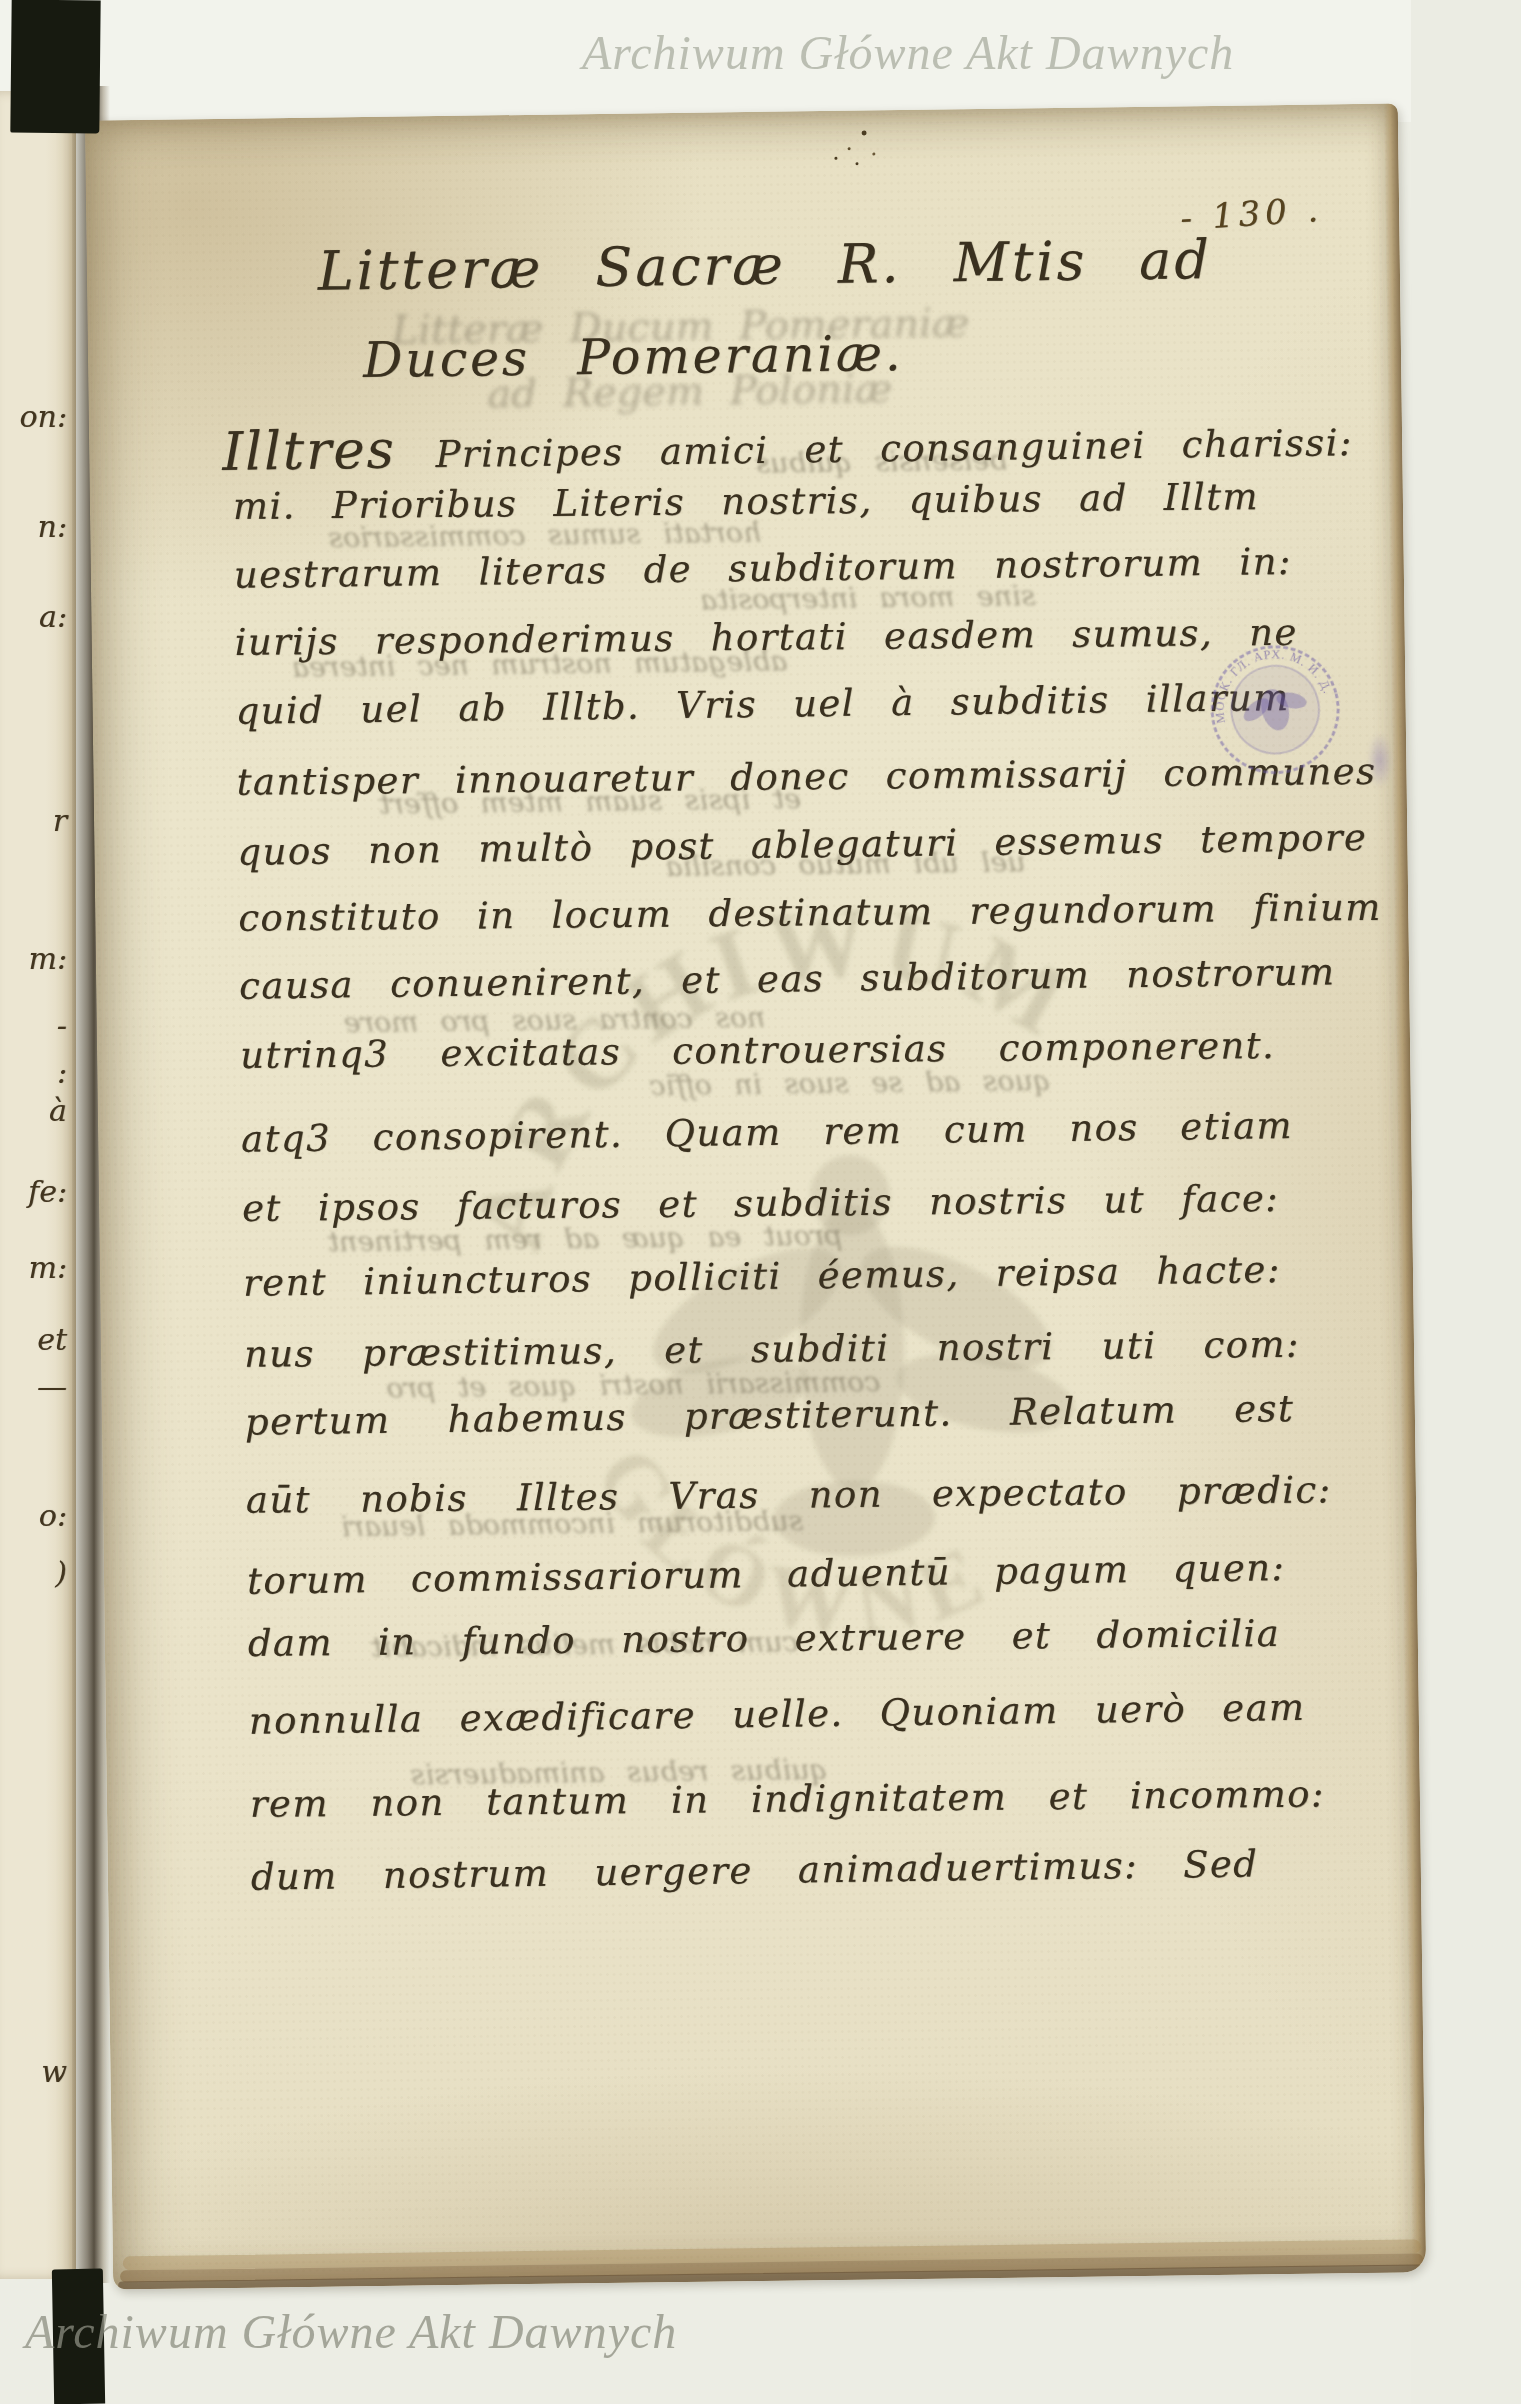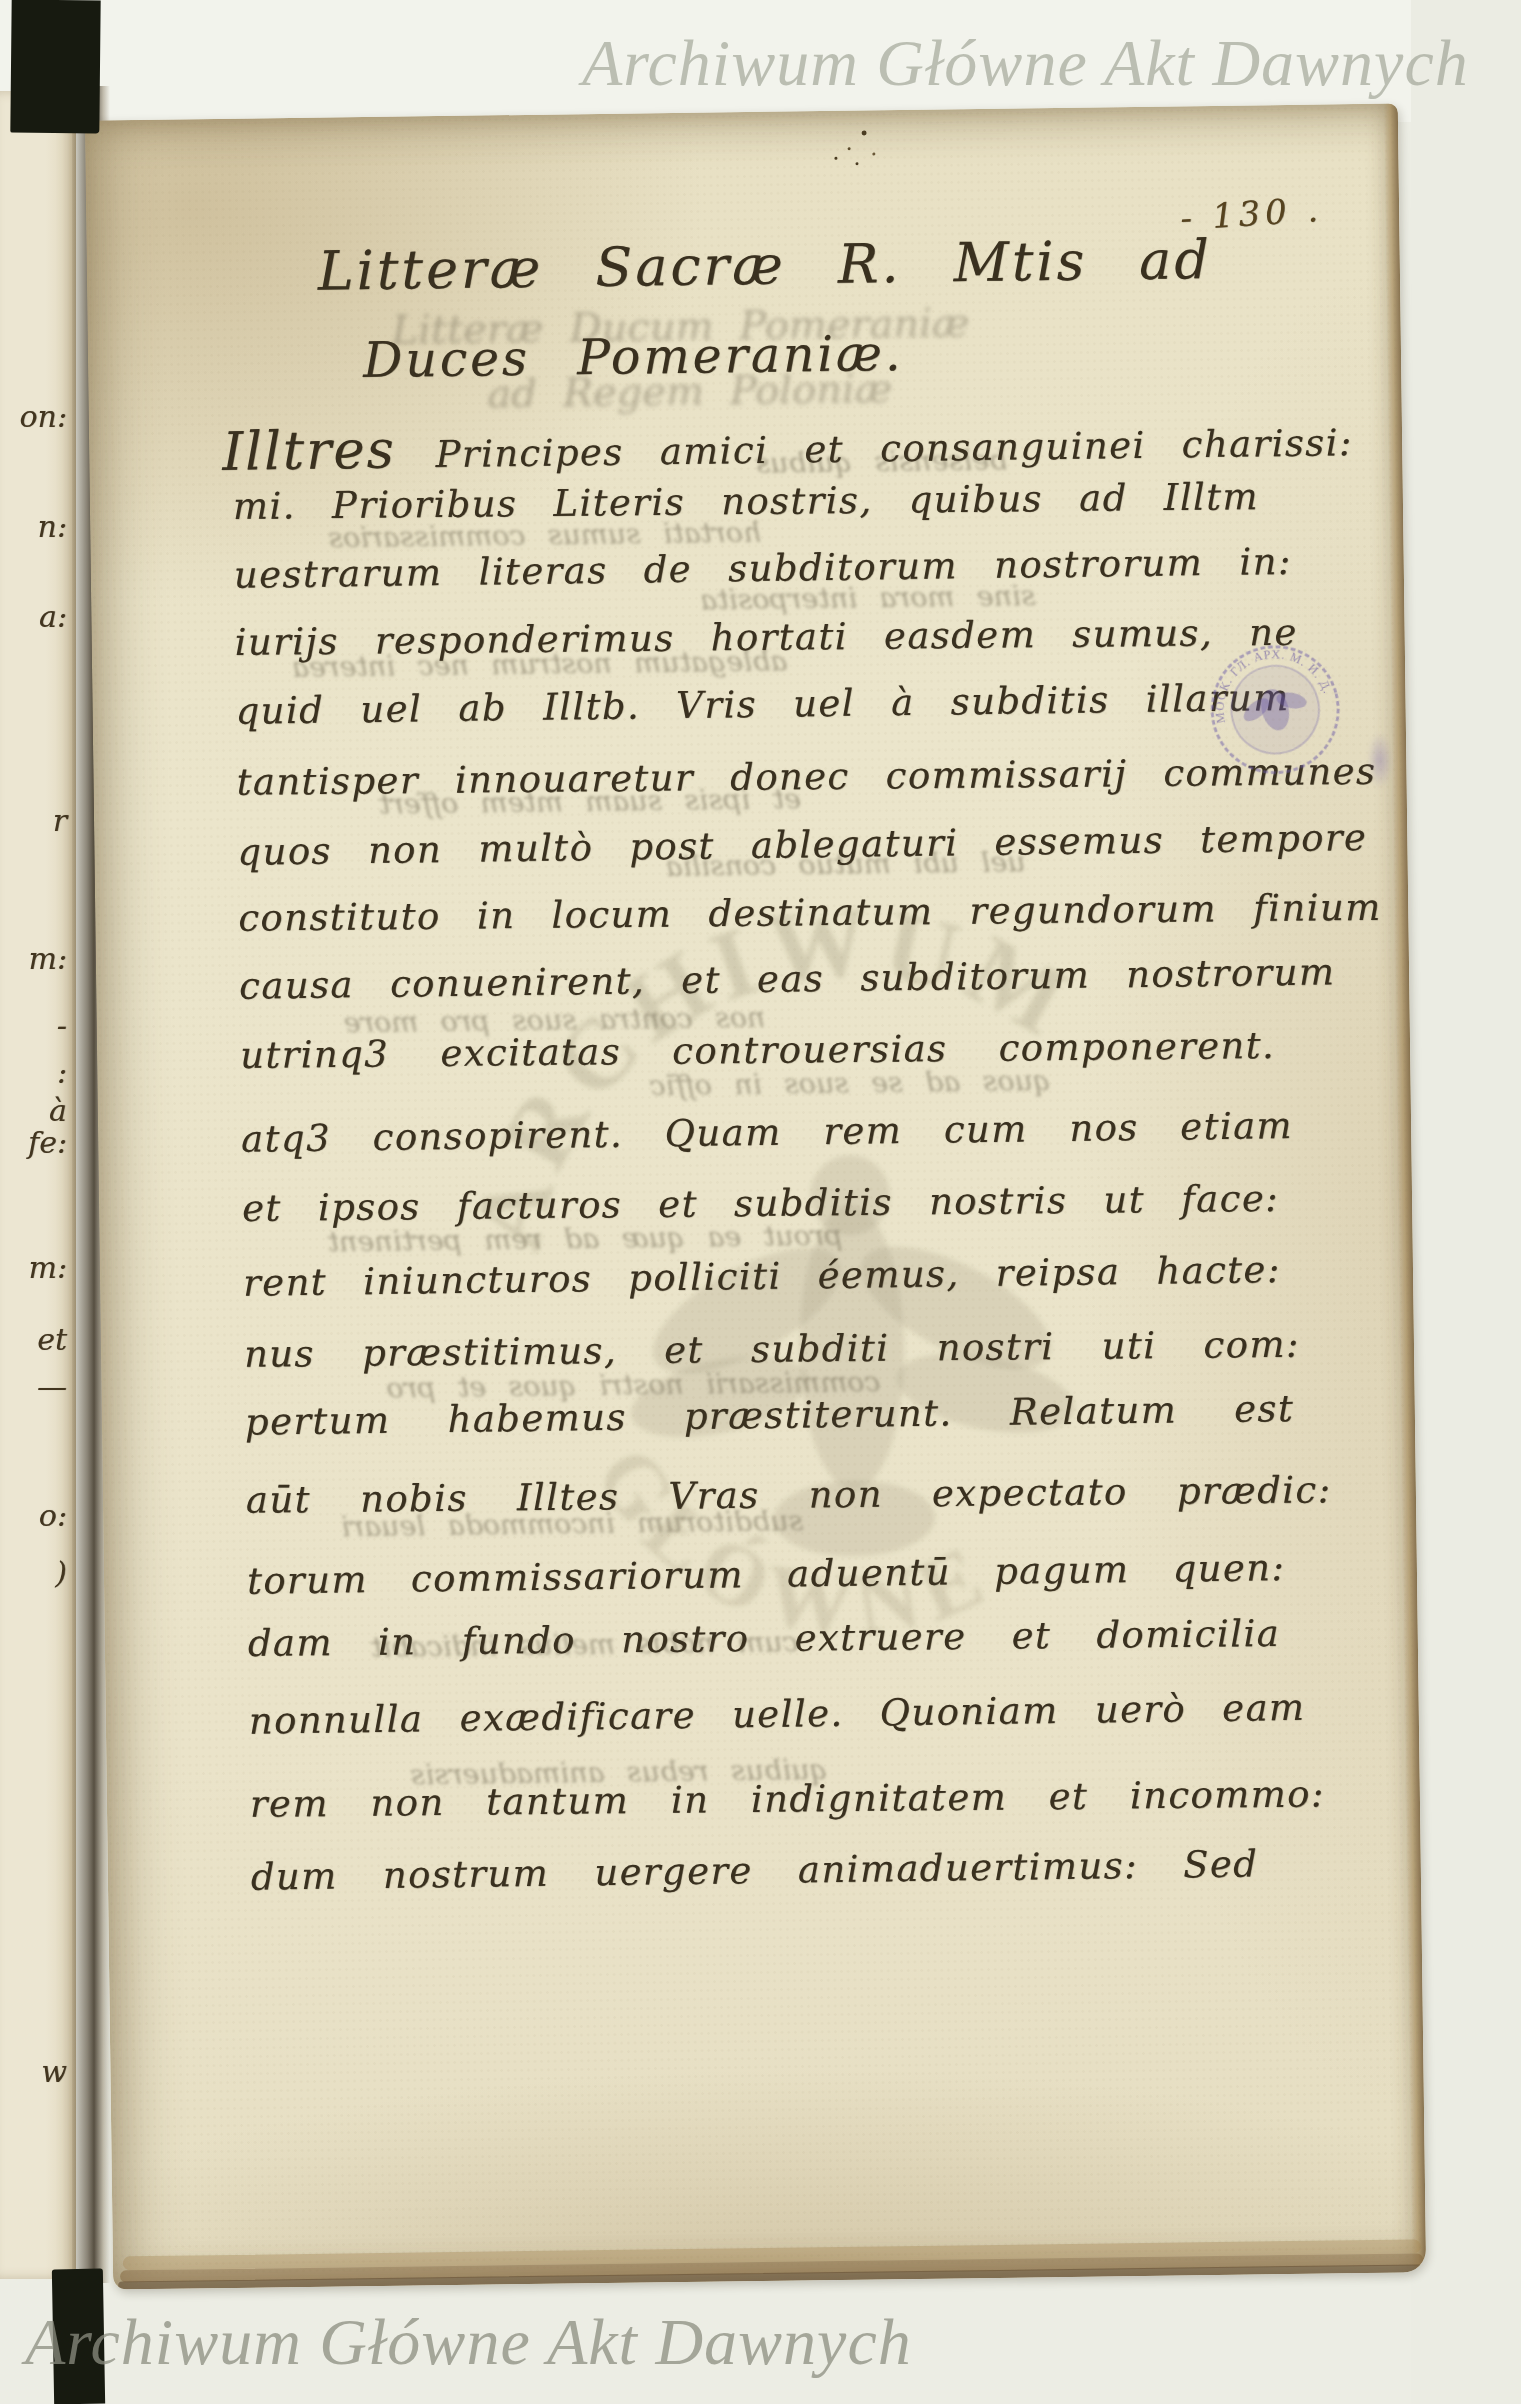--- a/index.html
+++ b/index.html
@@ -83,42 +83,42 @@
   .specks{position:absolute;left:749px;top:46px;width:2.9px;height:2.9px;border-radius:50%;background:#4a3c22;
     box-shadow:13.3px -9.5px 0 #5a4a2c, 28.5px -25px 0 1px #4a3c22, 38px -3.8px 0 #6a5838, 21px 5.7px 0 #4a3c22;}
 
   
   .tape{position:absolute;background:#171a10;}
   .tape-top{left:11.4px;top:0;width:89px;height:133px;transform:rotate(.6deg);border-radius:0 0 3.8px 1.9px;}
   .tape-bottom{left:53px;top:2269px;width:51px;height:135px;transform:rotate(-1deg);border-radius:2.9px 2.9px 0 0;}
 
   
   .wm{position:absolute;font-family:"Liberation Serif",serif;font-style:italic;
-      font-size:66px;letter-spacing:1px;white-space:nowrap;pointer-events:none;z-index:40;}
+      font-size:48px;letter-spacing:1px;white-space:nowrap;pointer-events:none;z-index:40;}
   .wm-top{left:582px;top:25px;color:rgba(150,155,140,.60);}
   .wm-bottom{left:25px;top:2304px;color:rgba(140,142,128,.75);}
 </style>
 </head>
 <body>
 
 <div class="stage">
 
   <div class="bg-top"></div>
   <div class="bg-right"></div>
 
   <div class="left-page hand">
     <div class="mfrag" style="top:308px">on:</div>
     <div class="mfrag" style="top:418px">n:</div>
     <div class="mfrag" style="top:508px">a:</div>
     <div class="mfrag" style="top:712px">r</div>
     <div class="mfrag" style="top:850px">m:</div>
     <div class="mfrag" style="top:917px">-</div>
     <div class="mfrag" style="top:964px">:</div>
     <div class="mfrag" style="top:1002px">à</div>
-    <div class="mfrag" style="top:1034px">fe:</div>
+    <div class="mfrag" style="top:1083px">fe:</div>
     <div class="mfrag" style="top:1159px">m:</div>
     <div class="mfrag" style="top:1231px">et</div>
     <div class="mfrag" style="top:1278px">—</div>
     <div class="mfrag" style="top:1407px">o:</div>
     <div class="mfrag" style="top:1464px">)</div>
     <div class="mfrag" style="top:1963px">w</div>
   </div>
   <div class="gutter"></div>
 
   <div class="page">

